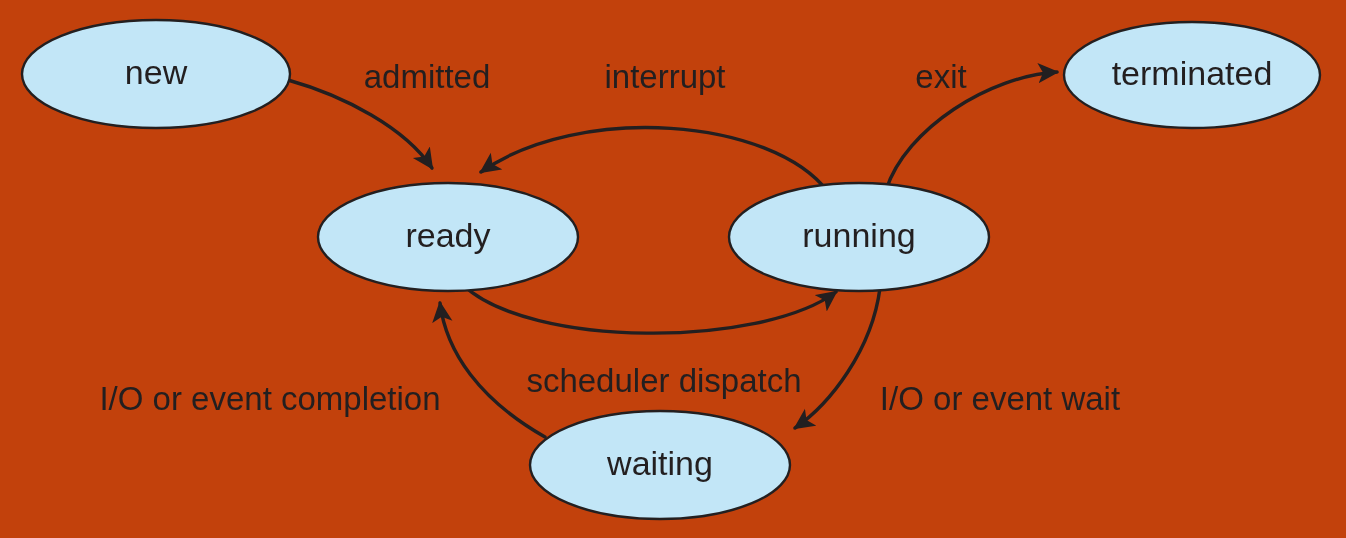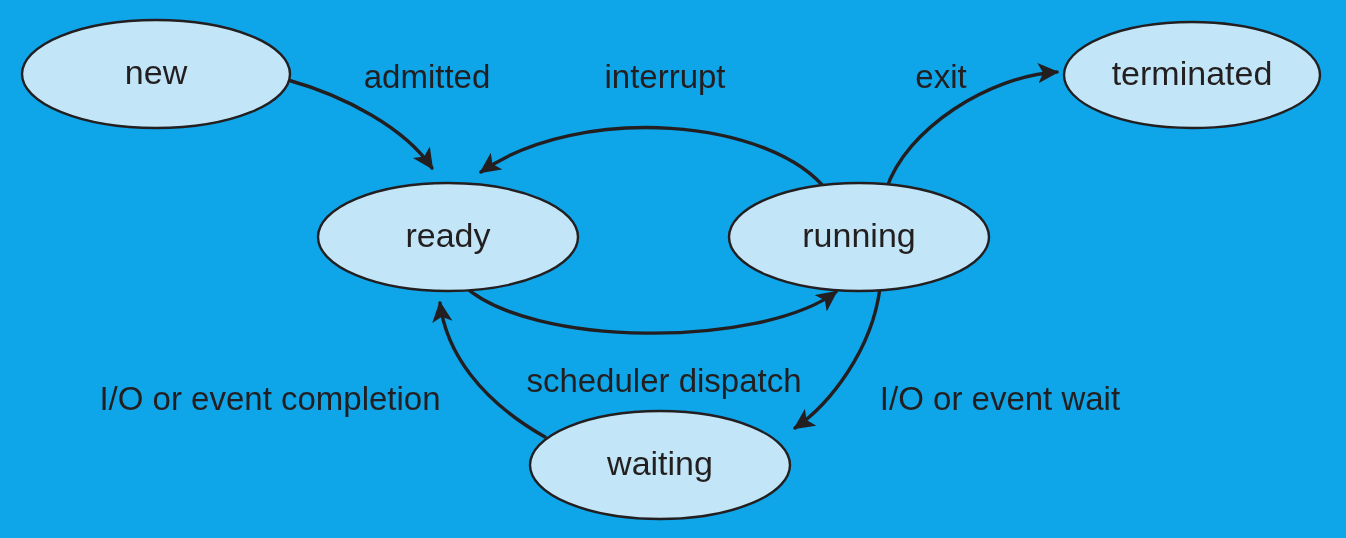--- a/index.html
+++ b/index.html
@@ -47,21 +47,21 @@
     font-family: "Liberation Sans", sans-serif;
     font-size: 33px;
     fill: #231f20;
     text-anchor: middle;
     dominant-baseline: alphabetic;
   }
 </style>
 </head>
 <body>
 
-<div id="diagram-root" style="background: #0ea5e9;">
+<div id="diagram-root" style="background: #c2410c;">
   <svg id="state-diagram" viewBox="0 0 1346 538" xmlns="http://www.w3.org/2000/svg">
     <defs>
       <marker id="arrowhead" markerWidth="7" markerHeight="7" refX="5.6" refY="3" orient="auto" markerUnits="strokeWidth">
         <path d="M 0 0 L 6.2 3 L 0 6 L 1.5 3 Z" fill="#231f20"></path>
       </marker>
     </defs>
 
     <g id="edges-layer">
         <path class="edge-path" d="M 288 80 C 345 96 405 128 432 168" stroke="#231f20" marker-end="url(#arrowhead)"></path>
         <path class="edge-path" d="M 828 192 C 772 118 580 103 481 172" stroke="#231f20" marker-end="url(#arrowhead)"></path>

